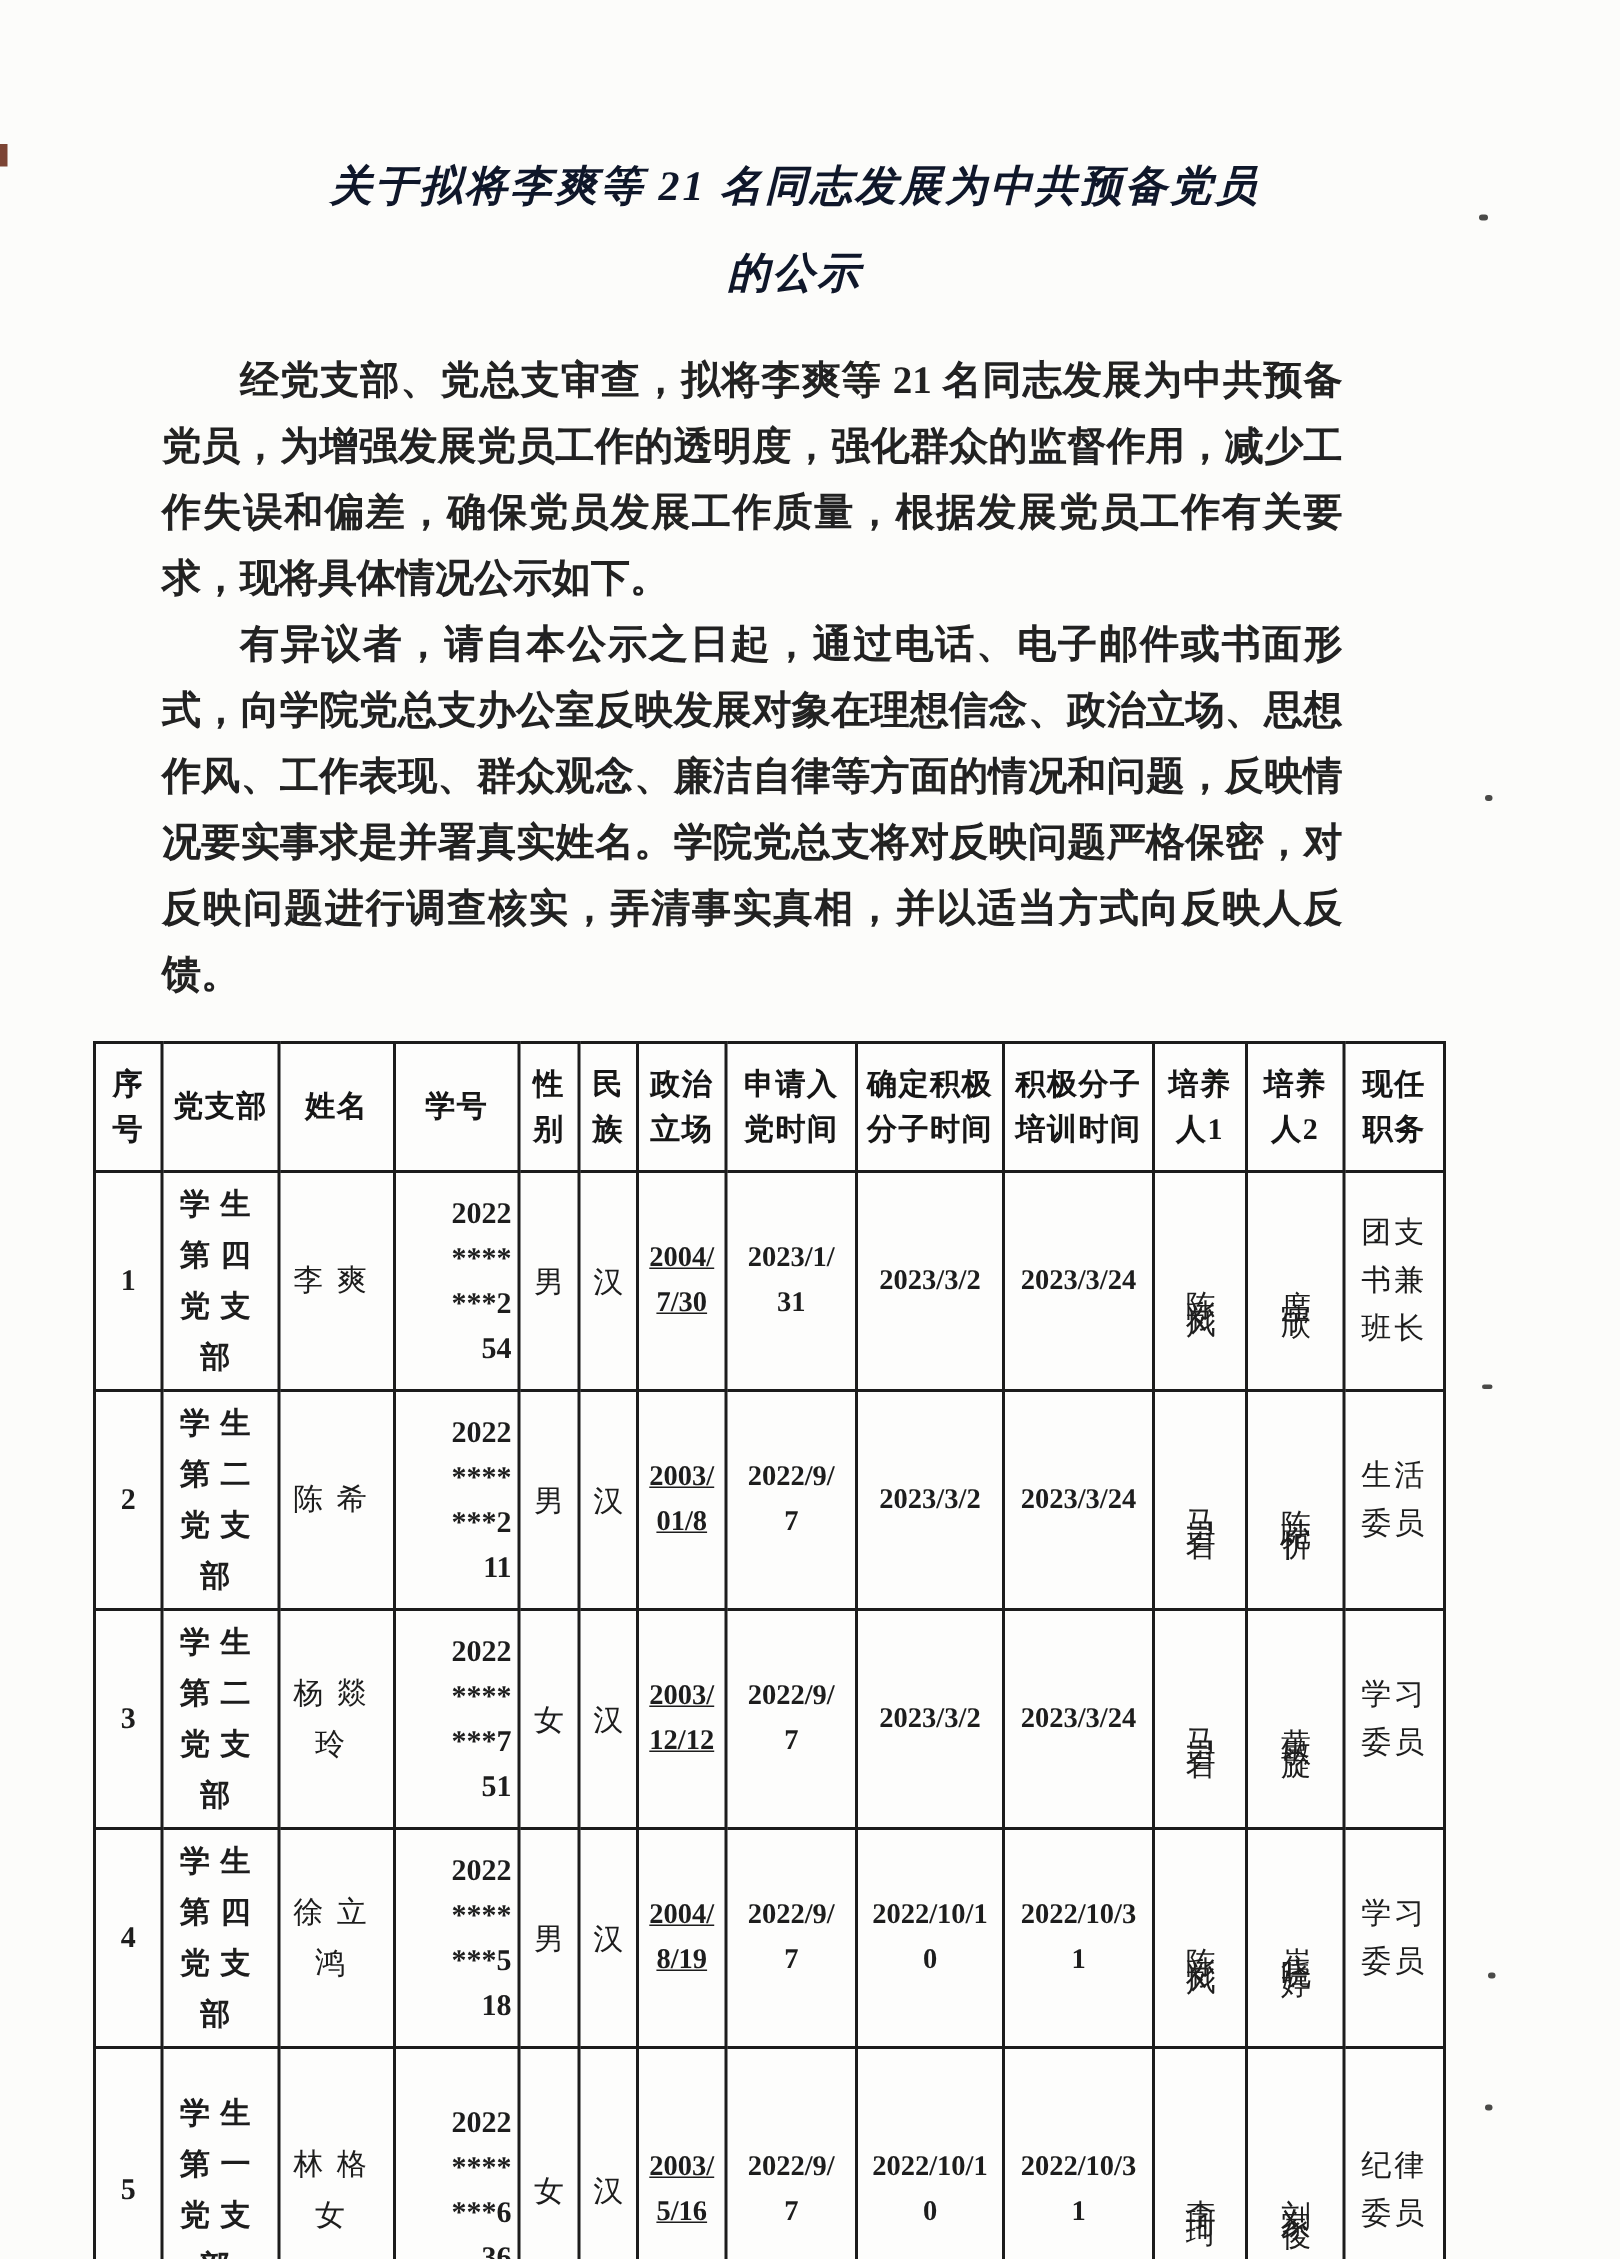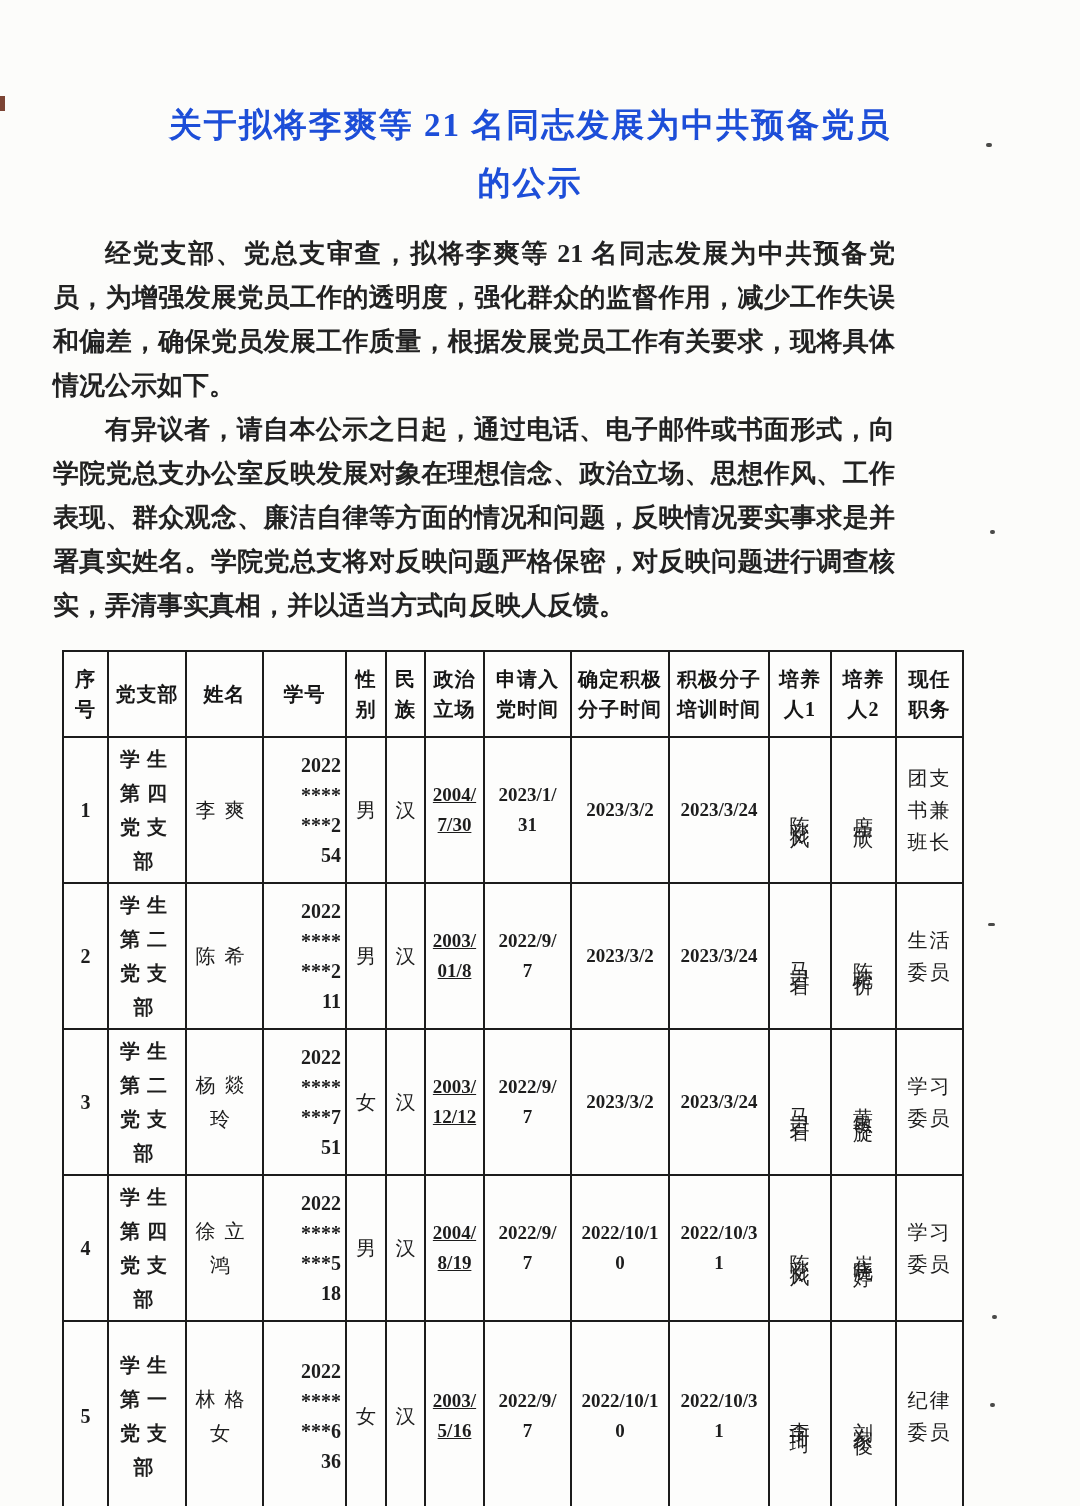--- a/index.html
+++ b/index.html
@@ -14,27 +14,28 @@
   .page{position:relative;width:1080px;height:1506px;}
   .page::after{ 
     content:"";position:absolute;left:0;bottom:0;width:100%;height:9px;
     background:linear-gradient(to bottom,rgba(0,0,0,0),rgba(90,88,80,.18));
     pointer-events:none;
   }
   .doc-title{
     margin:96px 40px 0 20px;
     text-align:center;
     font-weight:bold;
-    font-size:33px;
+    font-size:28px;
     line-height:58px;
     letter-spacing:2px;
-    color:#1d4ed8;
+    color:#0f172a;
+    font-style:italic;
   }
   .body-text{
-    margin:20px 185px 0 53px;
+    margin:20px 185px 0 108px;
   }
   .body-text p{
     margin:0;
     font-size:26px;
     line-height:44px;
     font-weight:600;
     text-align:justify;
     text-justify:inter-character;
     text-indent:2em;
     color:#222;

